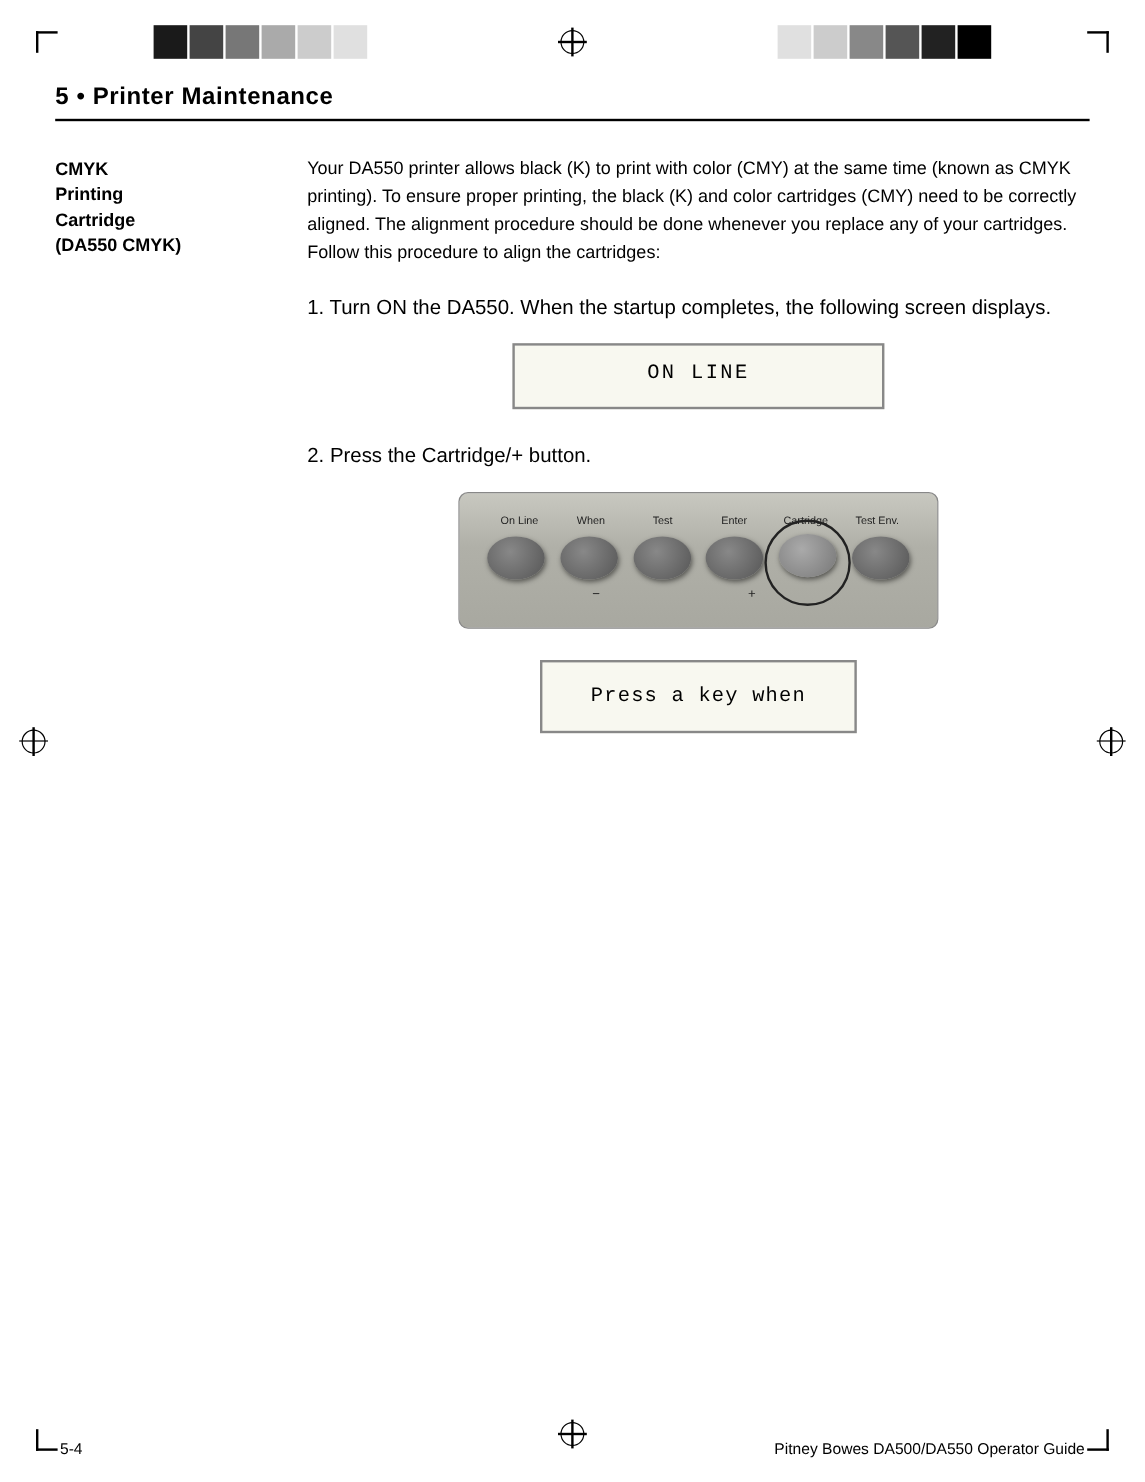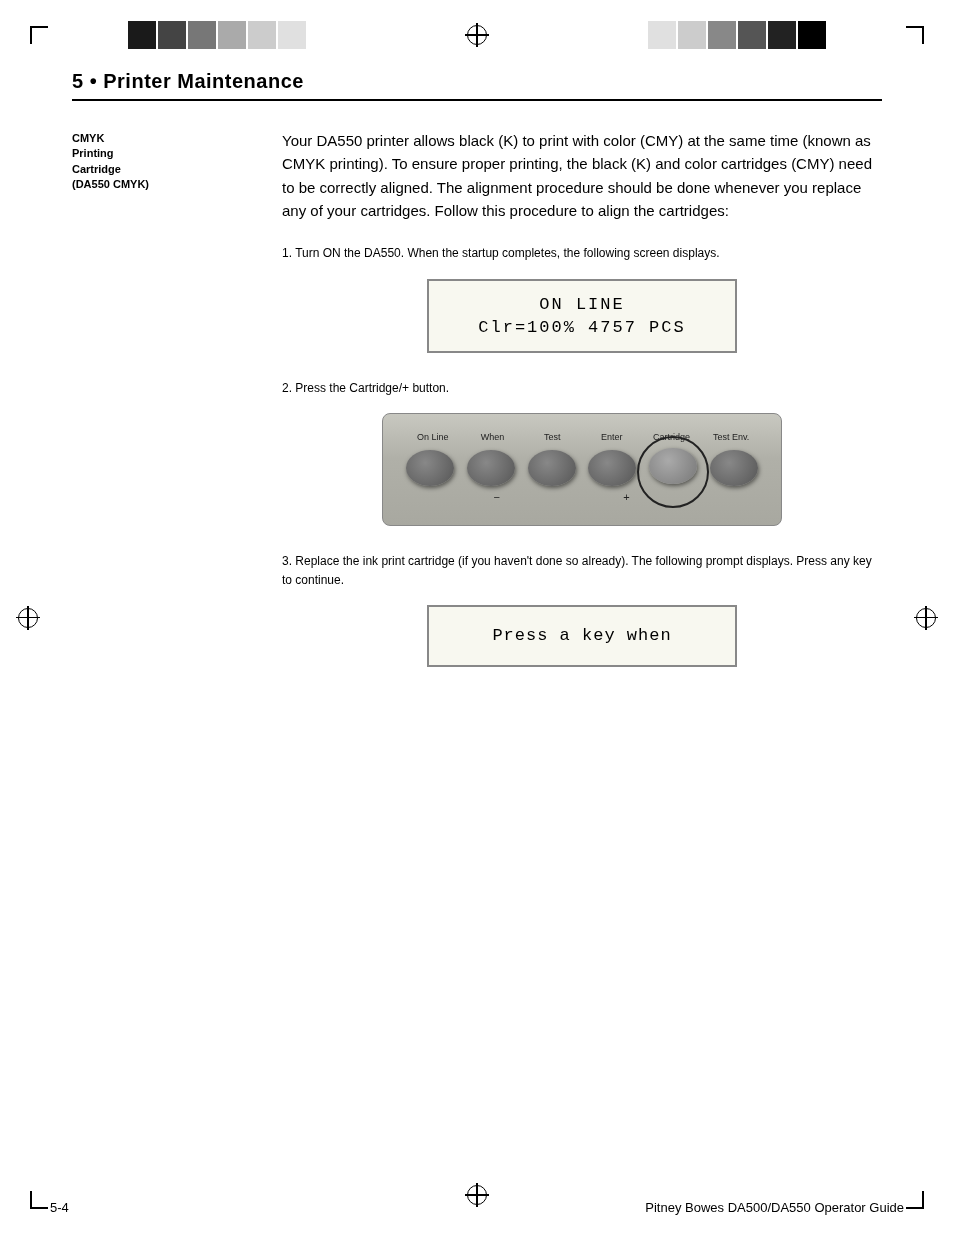--- a/index.html
+++ b/index.html
@@ -90,21 +90,21 @@
       position: absolute;
       left: 11px;
       top: 0;
       width: 1.5px;
       height: 24px;
       background: #000;
     }
 
     
     .page-content {
-      padding: 0 72px;
+      padding: 0 46px;
     }
 
     
     .chapter-header {
       border-bottom: 2px solid #000;
       padding-bottom: 6px;
       margin-bottom: 28px;
     }
 
     .chapter-title {
@@ -120,38 +120,38 @@
       margin-top: 10px;
     }
 
     .sidebar {
       width: 200px;
       flex-shrink: 0;
       padding-top: 2px;
     }
 
     .sidebar-heading {
-      font-size: 11px;
+      font-size: 15px;
       font-weight: bold;
       line-height: 1.4;
     }
 
     .content-area {
       flex: 1;
       padding-left: 10px;
     }
 
     .intro-text {
       font-size: 15px;
       line-height: 1.55;
       margin-bottom: 22px;
     }
 
     .step-text {
-      font-size: 12px;
+      font-size: 17px;
       line-height: 1.55;
       margin-bottom: 16px;
     }
 
     
     .lcd-display {
       border: 2px solid #888;
       background: #f8f8f0;
       width: 310px;
       margin: 0 auto 26px auto;
@@ -243,21 +243,21 @@
       font-size: 11px;
       color: #222;
       width: 48px;
       text-align: center;
     }
 
     
     .prompt-display {
       border: 2px solid #888;
       background: #f8f8f0;
-      width: 310px;
+      width: 264px;
       margin: 0 auto 26px auto;
       padding: 16px 24px;
       text-align: center;
     }
 
     .prompt-line {
       font-family: 'Courier New', Courier, monospace;
       font-size: 17px;
       letter-spacing: 1px;
       line-height: 1.5;
@@ -356,21 +356,20 @@
       </div>
     </div>
 
     <div class="content-area">
       <p class="intro-text">Your DA550 printer allows black (K) to print with color (CMY) at the same time (known as CMYK printing). To ensure proper printing, the black (K) and color cartridges (CMY) need to be correctly aligned. The alignment procedure should be done whenever you replace any of your cartridges. Follow this procedure to align the cartridges:</p>
 
       <p class="step-text">1.   Turn ON the DA550. When the startup completes, the following  screen  displays.</p>
 
       <div class="lcd-display">
         <div class="lcd-line1">ON LINE</div>
-        <div class="lcd-line2">Clr=100%   4757 PCS</div>
       </div>
 
       <p class="step-text">2.   Press the Cartridge/+ button.</p>
 
       <div class="keyboard-image">
         <div class="keyboard-labels">
           <span class="key-label">On Line</span>
           <span class="key-label">When</span>
           <span class="key-label">Test</span>
           <span class="key-label">Enter</span>
@@ -387,21 +386,20 @@
             <button class="key-btn highlighted"></button>
           </div>
           <button class="key-btn"></button>
         </div>
         <div class="plus-minus-row">
           <span class="plus-minus-label" style="padding-left:0; text-align:left; margin-left: 60px;">−</span>
           <span class="plus-minus-label" style="margin-right:80px;">+</span>
         </div>
       </div>
 
-      <p class="step-text">3.   Replace the ink print cartridge (if you haven't done so already). The following prompt displays. Press any key to continue.</p>
 
       <div class="prompt-display">
         <div class="prompt-line">Press a key when</div>
       </div>
 
     </div>
   </div>
 </div>
 
 <div class="side-crosshair left" style="position:absolute; left:16px; top:50%; transform:translateY(-50%);">

